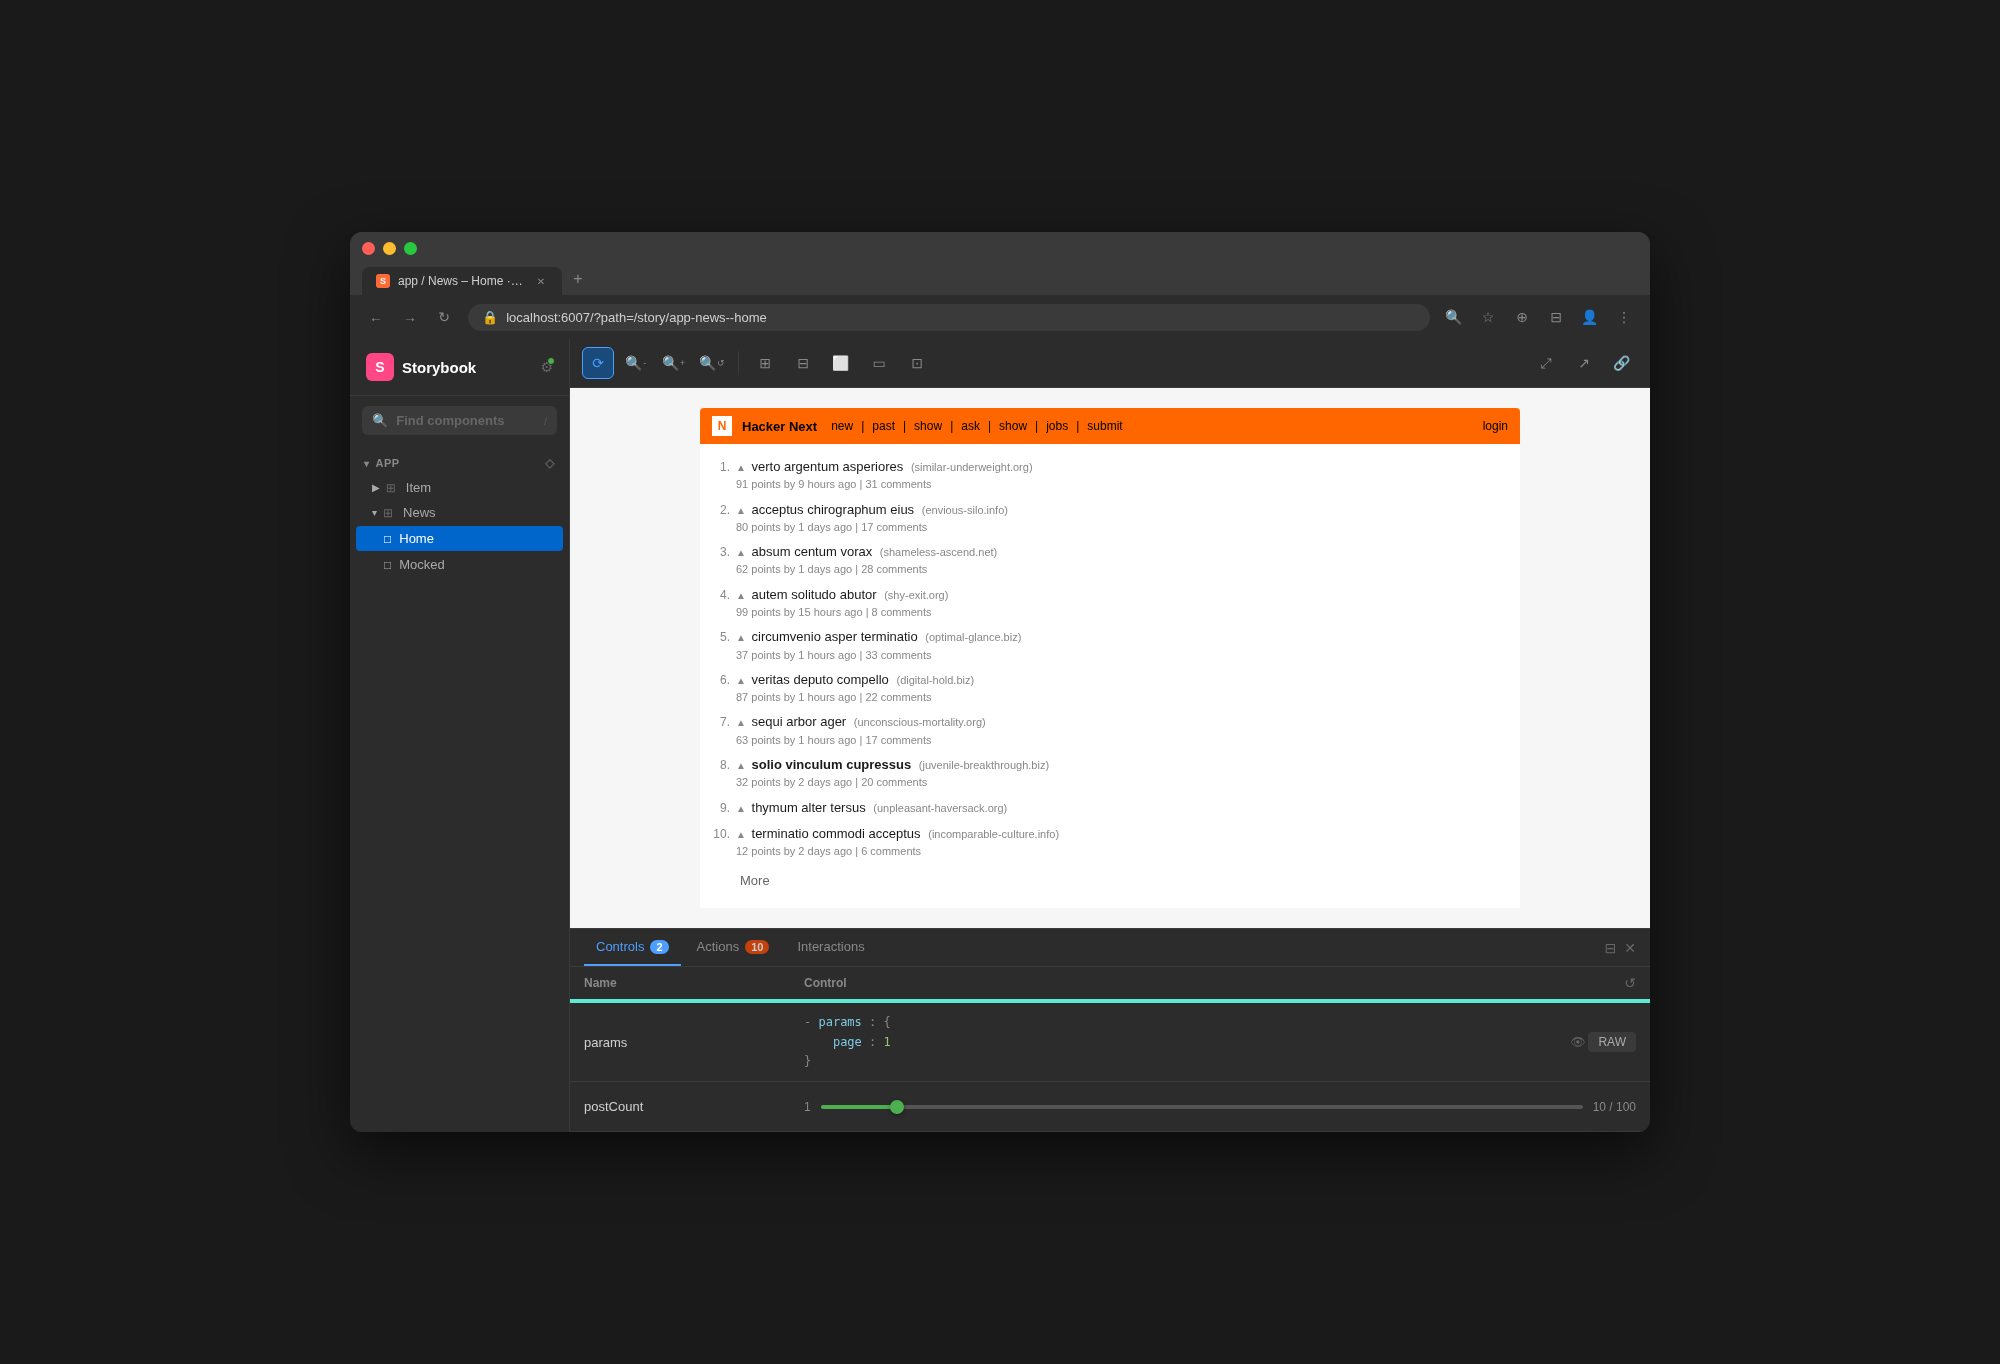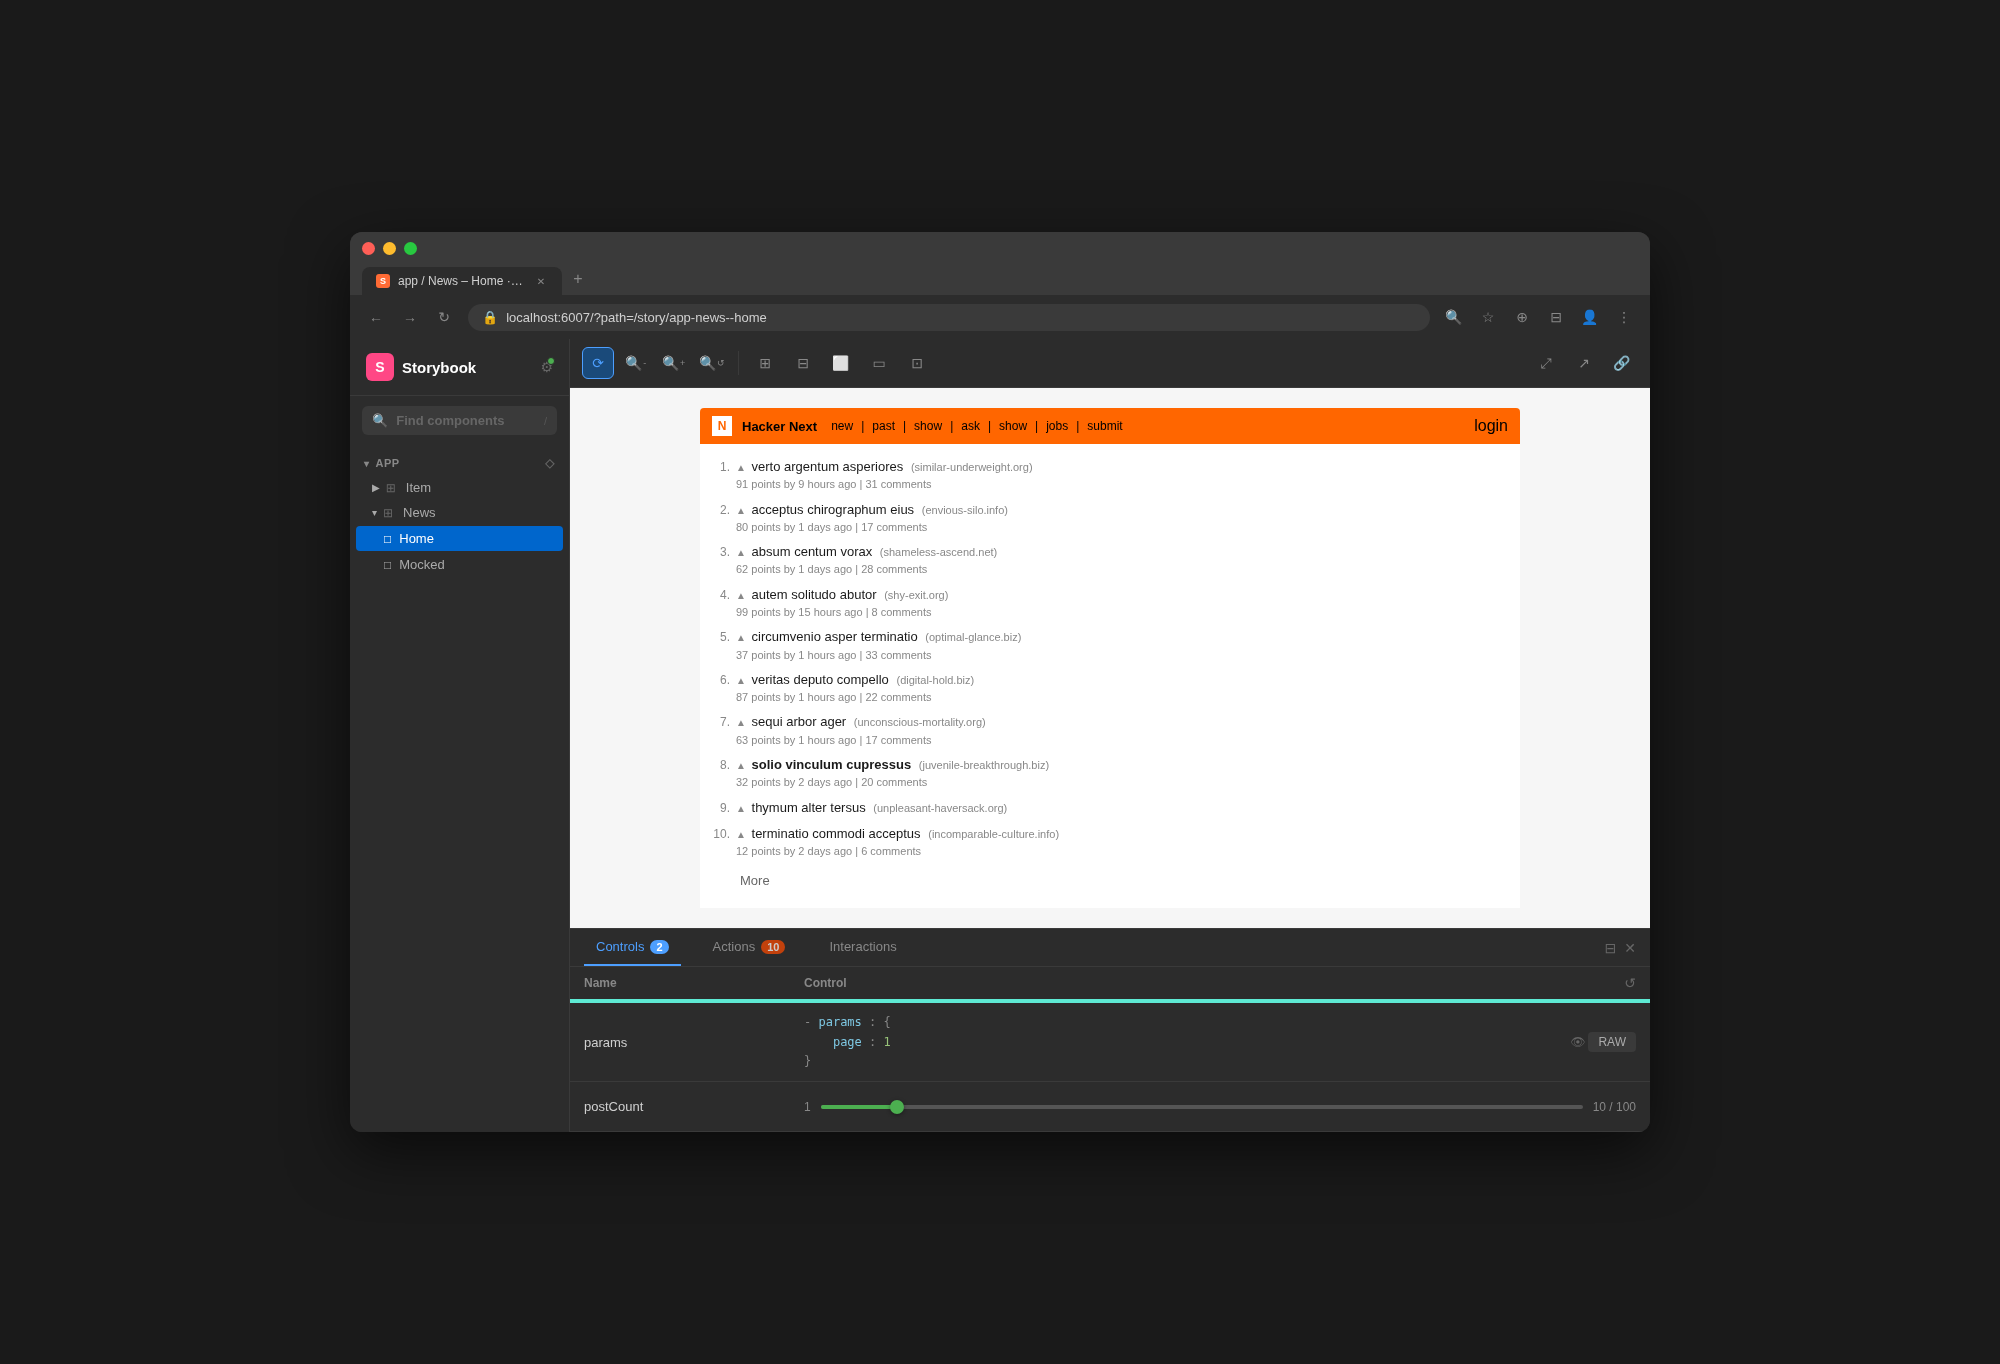--- a/index.html
+++ b/index.html
@@ -442,21 +442,21 @@
       font-size: 12px;
     }
 
     .hn-nav span {
       padding: 0 4px;
     }
 
     .hn-login {
       margin-left: auto;
       color: black;
-      font-size: 16px;
+      font-size: 12px;
     }
 
     .hn-list {
       background: white;
       padding: 10px 0;
     }
 
     .hn-item {
       padding: 4px 10px;
       display: flex;
@@ -513,21 +513,21 @@
       background: #2c2c2c;
       border-top: 1px solid #3a3a3a;
       flex-shrink: 0;
     }
 
     .panel-tabs {
       display: flex;
       align-items: center;
       padding: 0 14px;
       border-bottom: 1px solid #3a3a3a;
-      gap: 20px;
+      gap: 4px;
     }
 
     .panel-tab {
       padding: 10px 12px;
       font-size: 13px;
       color: #888;
       cursor: pointer;
       display: flex;
       align-items: center;
       gap: 6px;

